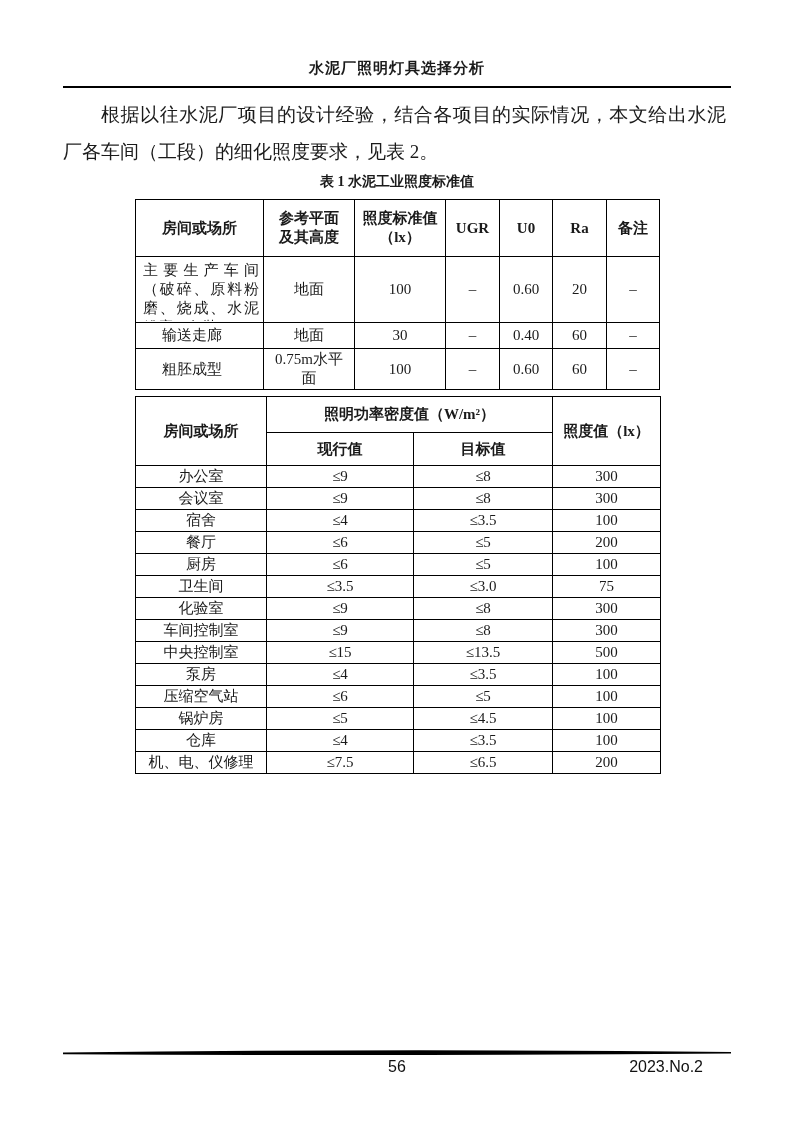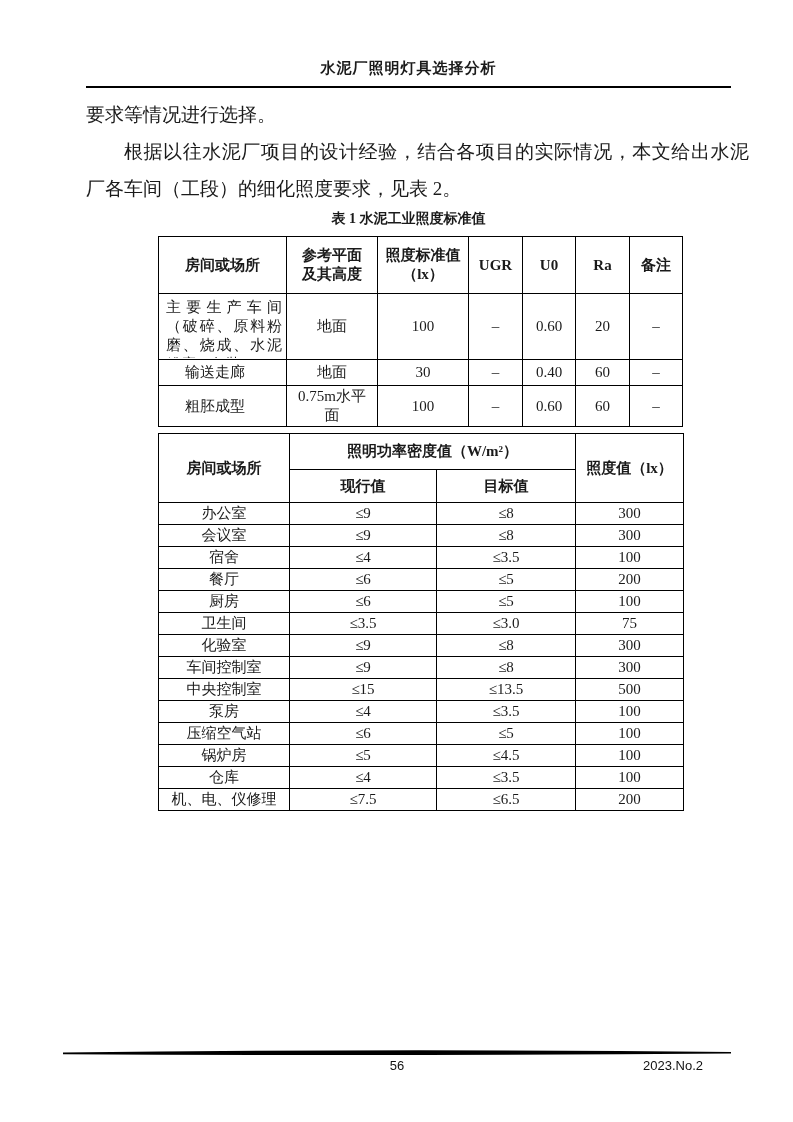--- a/index.html
+++ b/index.html
@@ -5,21 +5,20 @@
   * { box-sizing: border-box; }
   html, body { margin: 0; padding: 0; background: #ffffff; }
   .page {
     position: relative;
     width: 793px;
     height: 1122px;
     background: #ffffff;
     overflow: hidden;
     font-family: "Liberation Serif", "DejaVu Serif", serif;
     color: #1a1a1a;
-    padding-left: 23px;
   }
   .content { padding: 0 62px 0 63px; }
 
   
   .head-title {
     padding-top: 59px;
     text-align: center;
     font-size: 15px;
     font-weight: bold;
     letter-spacing: 1px;
@@ -102,21 +101,21 @@
     left: 63px;
     top: 1048px;
     width: 668px;
     font-family: "Liberation Sans", sans-serif;
   }
   .footer-rule { display: block; width: 668px; height: 9px; }
   .footer-row {
     position: relative;
     margin-top: 1px;
     height: 18px;
-    font-size: 13px;
+    font-size: 16px;
     color: #111;
   }
   .page-num {
     position: absolute;
     left: 50%;
     transform: translateX(-50%);
     top: 0;
   }
   .issue {
     position: absolute;
@@ -126,21 +125,20 @@
 </style>
 </head>
 <body>
 
 <div class="page">
   <div class="content">
 
     <div class="head-title">水泥厂照明灯具选择分析</div>
     <hr class="head-rule">
 
-    <p class="body p1">要求等情况进行选择。</p>
     <p class="body p2">根据以往水泥厂项目的设计经验，结合各项目的实际情况，本文给出水泥厂各车间（工段）的细化照度要求，见表 2。</p>
 
     <div class="caption">表 1 水泥工业照度标准值</div>
     <table id="t1">
       <colgroup>
         <col style="width:128px">
           <col style="width:91px">
           <col style="width:91px">
         <col style="width:54px">
           <col style="width:53px">

